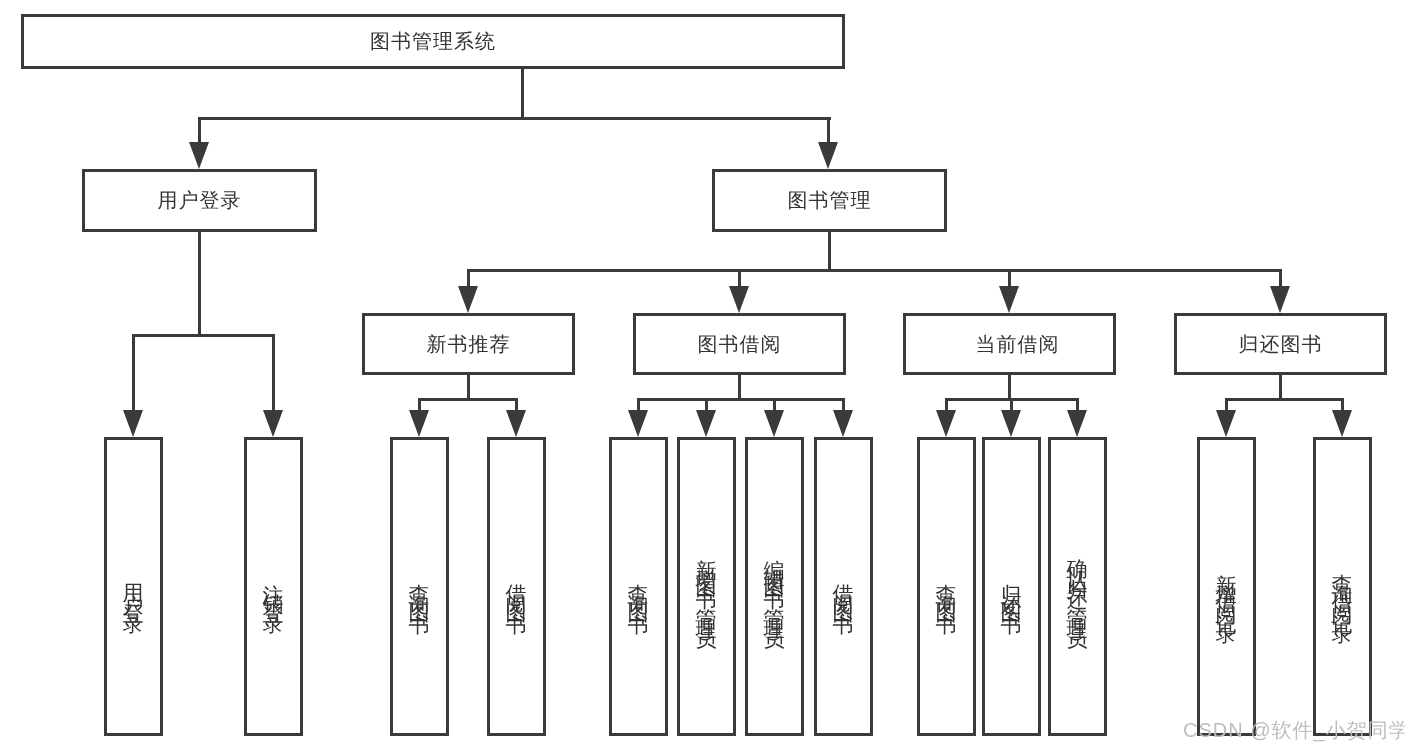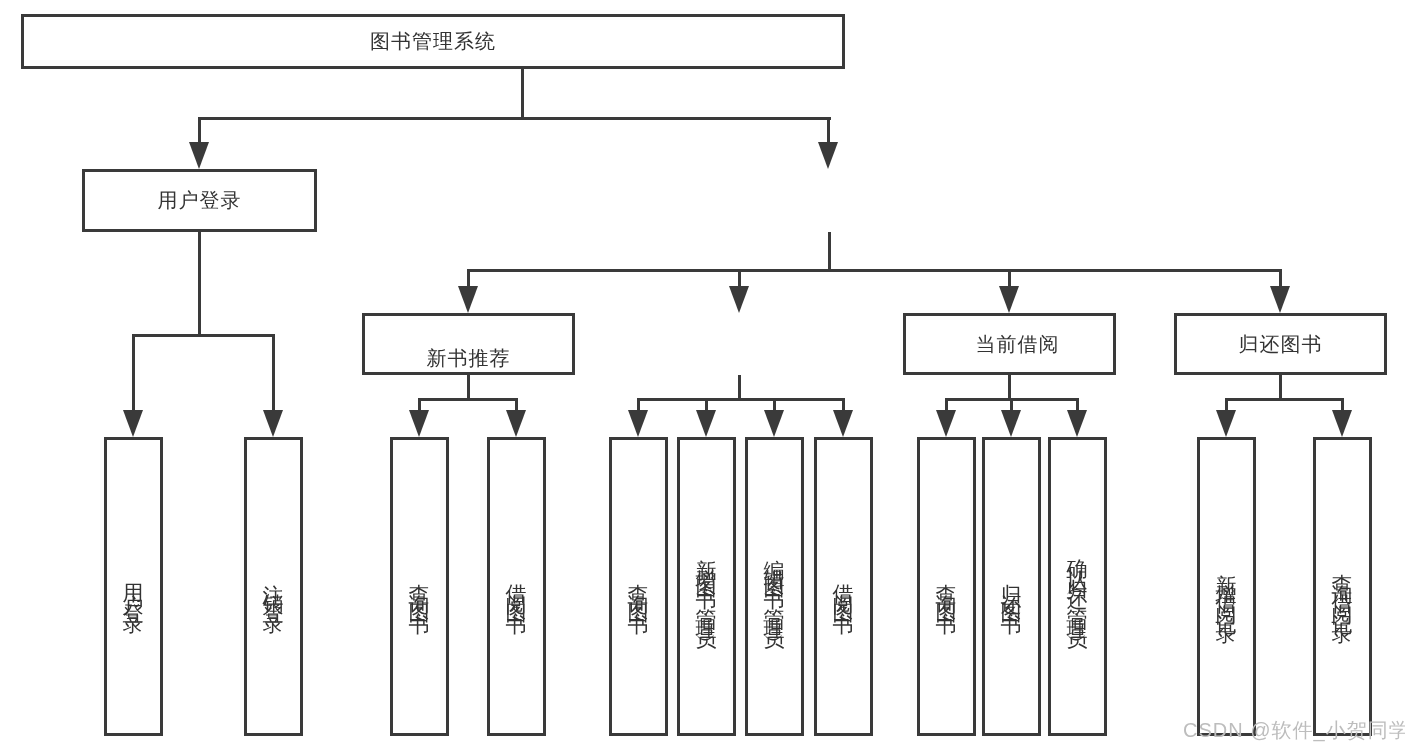--- a/index.html
+++ b/index.html
@@ -67,23 +67,29 @@
 
 <div class="canvas">
 
   <div class="box box--h box--root">
     <span>图书管理系统</span>
   </div>
 
   <div class="box box--h box--l2" style="left:82px;">
     <span>用户登录</span>
   </div>
+  <div class="box box--h box--l2" style="left:712px;">
+    <span>图书管理</span>
+  </div>
 
-  <div class="box box--h box--l3" style="left:362px;align-items:flex-end;">
+  <div class="box box--h box--l3" style="left:362px;">
     <span>新书推荐</span>
+  </div>
+  <div class="box box--h box--l3" style="left:633px;">
+    <span>图书借阅</span>
   </div>
   <div class="box box--h box--l3" style="left:903px;padding-left:16px;">
     <span>当前借阅</span>
   </div>
   <div class="box box--h box--l3" style="left:1174px;">
     <span>归还图书</span>
   </div>
 
   <div class="box box--v" style="left:104px;">
     <span class="vtext">用户登录</span>

